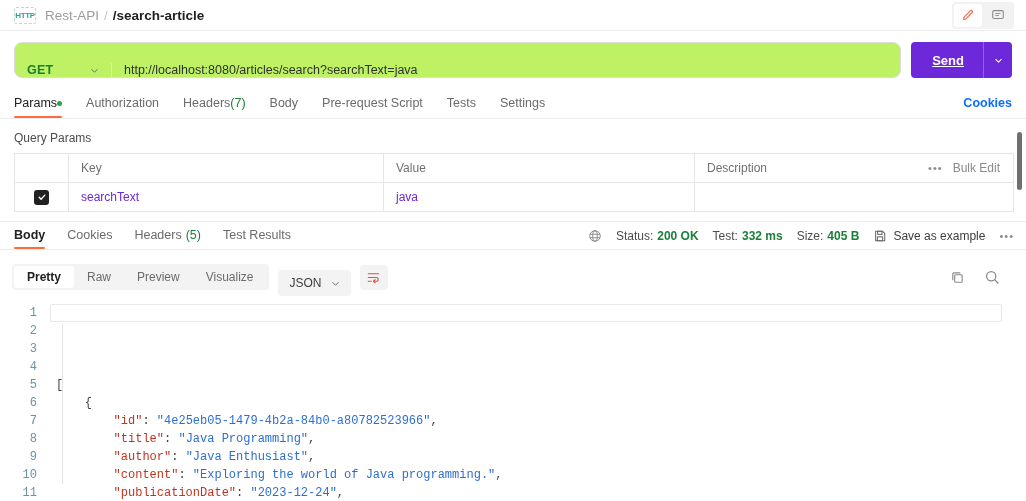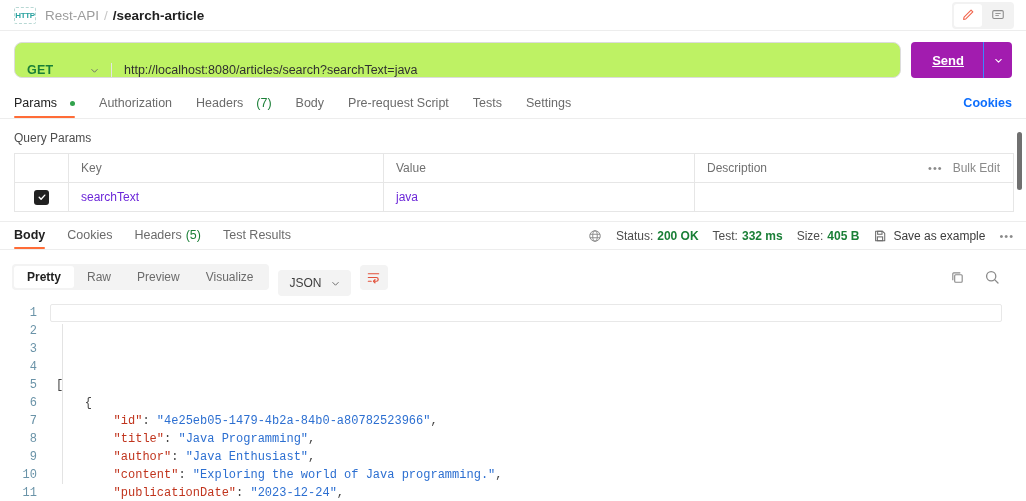--- a/index.html
+++ b/index.html
@@ -97,21 +97,21 @@
     display: flex;
     align-items: center;
     padding: 0 12px;
     font-size: 12.5px;
     color: #303030;
   }
   .send-btn {
     height: 36px;
     display: flex;
     align-items: stretch;
-    background: #a21caf;
+    background: #6d28d9;
     border-radius: 4px;
     color: #fff;
     overflow: hidden;
     text-decoration: underline;
   }
   .send-label {
     display: flex; align-items: center;
     padding: 0 19px 0 21px;
     font-size: 13px;
     font-weight: bold;
@@ -132,21 +132,21 @@
   }
   .tab {
     position: relative;
     padding: 0 0 8px 0;
     margin-right: 24px;
     font-size: 12.5px;
     color: #6b6b6b;
     white-space: nowrap;
     display: flex;
     align-items: center;
-    gap: 13px;
+    gap: 0;
   }
   .tab.active { color: #212121; }
   .tab.active::after {
     content: "";
     position: absolute;
     left: 0; right: 0; bottom: 0;
     height: 2px;
     background: #ff6c37;
     border-radius: 1px;
   }

